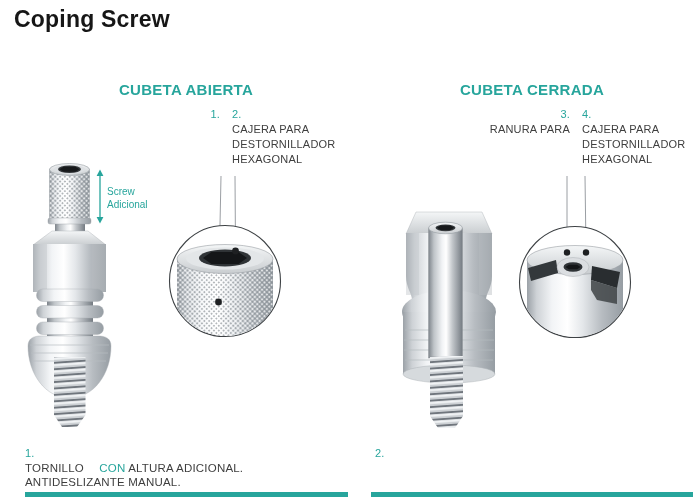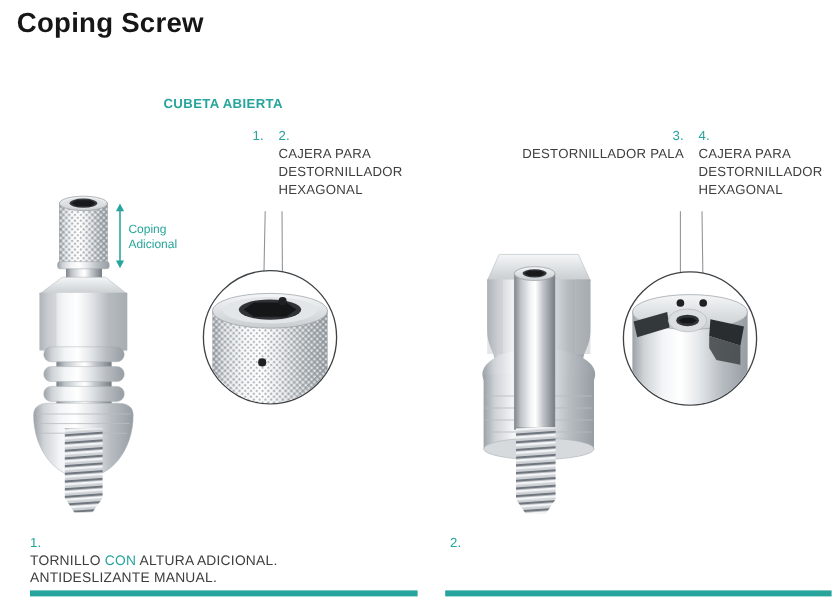--- a/index.html
+++ b/index.html
@@ -5,35 +5,35 @@
   html,body{margin:0;padding:0;background:#ffffff;}
   .stage{
     position:relative;width:700px;height:500px;background:#ffffff;
     font-family:"Liberation Sans",sans-serif;overflow:hidden;text-decoration:underline;
   }
   .abs{position:absolute;}
   .title{
     left:14px;top:6px;font-size:23px;font-weight:700;color:#161616;letter-spacing:.2px;
   }
   .sec-head{
-    top:81px;width:160px;text-align:center;font-size:11px;font-weight:700;
+    top:81px;width:160px;text-align:center;font-size:15px;font-weight:700;
     color:#27a59c;letter-spacing:.3px;
   }
   #head-open{left:106px;}
   #head-closed{left:452px;}
   .callout{font-size:11px;line-height:15px;color:#3e3e3e;letter-spacing:.2px;}
   .callout .num{color:#27a59c;}
   #co1{left:80px;top:107px;width:140px;text-align:right;}
   #co2{left:232px;top:107px;width:135px;text-align:left;}
   #co3{left:420px;top:107px;width:150px;text-align:right;}
   #co4{left:582px;top:107px;width:125px;text-align:left;}
   .dim-label{left:107px;top:185px;font-size:10px;line-height:13px;color:#27a59c;}
   .caption{font-size:11.5px;line-height:14px;color:#3e3e3e;letter-spacing:.2px;}
   .caption .num{font-size:11px;color:#27a59c;line-height:13px;margin-bottom:1px;}
-  .caption .hl{color:#27a59c;}
+  .caption .hl{color:#27a59c;margin-left:12px;}
   #cap1{left:25px;top:447px;}
   #cap2{left:375px;top:447px;}
   .bar{top:492px;height:5px;background:#27a59c;}
   #bar1{left:25px;width:323px;}
   #bar2{left:371px;width:322px;}
   svg{display:block;}
 </style>
 </head>
 <body>
 
@@ -173,46 +173,47 @@
         <polygon points="565.5,267 568.8,264.7 577.2,264.7 580.5,267 577.2,269.3 568.8,269.3" fill="#141618"></polygon>
       </g>
       <circle cx="567" cy="252.5" r="3.2" fill="#1e2022"></circle>
       <circle cx="586" cy="252.5" r="3.2" fill="#1e2022"></circle>
     </g>
   </svg>
 
   <div class="abs title">Coping Screw</div>
 
   <div class="abs sec-head" id="head-open">CUBETA ABIERTA</div>
+  <div class="abs sec-head" id="head-closed">CUBETA CERRADA</div>
 
   <div class="abs callout" id="co1">
     <div class="num">1.</div>
   </div>
 
   <div class="abs callout" id="co2">
     <div class="num">2.</div>
     <div>CAJERA PARA</div>
     <div>DESTORNILLADOR</div>
     <div>HEXAGONAL</div>
   </div>
 
   <div class="abs callout" id="co3">
     <div class="num">3.</div>
-    <div>DESTORNILLADOR PALA</div>
+    <div>RANURA PARA</div>
   </div>
 
   <div class="abs callout" id="co4">
     <div class="num">4.</div>
     <div>CAJERA PARA</div>
     <div>DESTORNILLADOR</div>
     <div>HEXAGONAL</div>
   </div>
 
   <div class="abs dim-label">
-    <div>Coping</div>
+    <div>Screw</div>
     <div>Adicional</div>
   </div>
 
   <div class="abs caption" id="cap1">
     <div class="num">1.</div>
     <div><span>TORNILLO </span><span class="hl">CON</span><span> ALTURA ADICIONAL.</span></div>
     <div>ANTIDESLIZANTE MANUAL.</div>
   </div>
 
   <div class="abs caption" id="cap2">

